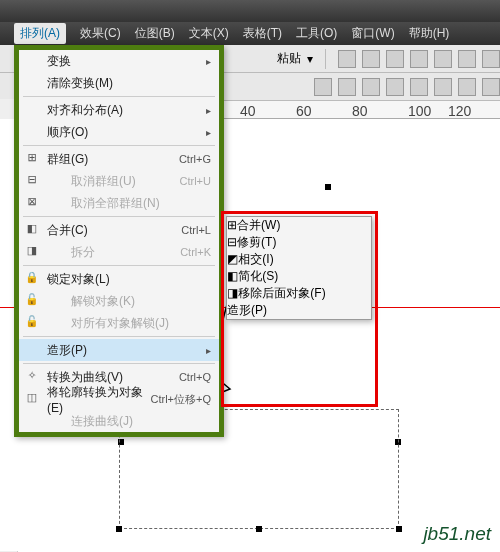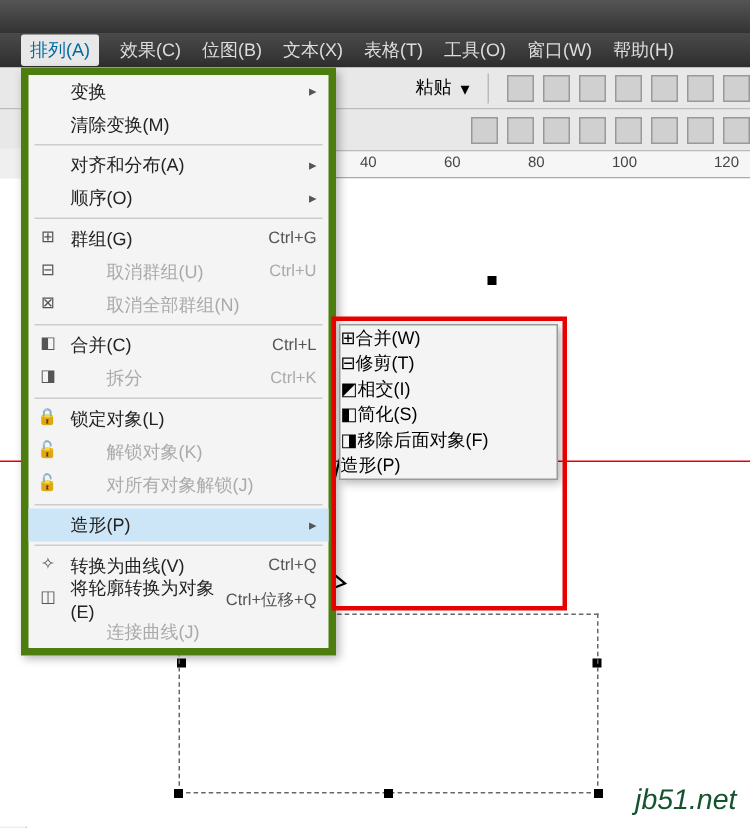--- a/index.html
+++ b/index.html
@@ -4,21 +4,21 @@
 <style>
 * { margin: 0; padding: 0; box-sizing: border-box; font-family: "Microsoft YaHei", SimSun, sans-serif; font-size: 12px; }
 body { width: 500px; height: 552px; background: #fff; overflow: hidden; position: relative; }
 .top-chrome { height: 22px; background: linear-gradient(#555,#333); }
 .menubar { height: 23px; background: linear-gradient(#4a4a4a,#2e2e2e); display: flex; align-items: center; padding-left: 14px; }
 .menubar span { color: #ddd; margin-right: 14px; cursor: default; }
 .menubar span.active { background: #e8e8e8; color: #0369a1; padding: 2px 6px; border-radius: 2px; }
 .toolbar-row { height: 28px; background: #e8e8e8; border-bottom: 1px solid #bbb; display: flex; align-items: center; gap: 6px; padding-left: 20px; }
 .tool-ico { width: 18px; height: 18px; background: #d0d0d0; border: 1px solid #999; }
 .ruler { height: 18px; background: #f6f6f6; border-bottom: 1px solid #aaa; position: relative; }
-.ruler span { position: absolute; font-size: 10px; color: #444; top: 2px; text-align: center; }
+.ruler span { position: absolute; font-size: 14px; color: #444; top: 2px; text-align: center; }
 .canvas-area { position: relative; height: 432px; background: #fff; }
 .red-text { position: absolute; left: 200px; top: 124px; font-size: 26px; color: #e60000; font-weight: 400; letter-spacing: 2px; }
 .red-line { position: absolute; top: 188px; left: 0; right: 0; height: 1px; background: #e60000; }
 .black-sq { width: 6px; height: 6px; background: #000; position: absolute; }
 .sel-rect { position: absolute; border: 1px dashed #666; }
 .star-path { position: absolute; }
 .dropdown { position: absolute; left: 14px; top: 45px; width: 210px; background: #f4f4f4; border: 5px solid #4d7c0f; box-shadow: 2px 2px 6px rgba(0,0,0,.3); }
 .dropdown .row { display: flex; align-items: center; height: 22px; padding: 0 8px 0 4px; cursor: default; }
 .dropdown .row.hl { background: #cde6f7; }
 .dropdown .ico { width: 18px; height: 16px; margin-right: 6px; display: inline-block; font-size: 11px; color: #555; text-align: center; }
@@ -72,21 +72,21 @@
   <div class="tool-ico"></div>
   <div class="tool-ico"></div>
   <div class="tool-ico"></div>
 </div>
 
 <div class="ruler">
   <span style="left:240px">40</span>
   <span style="left:296px">60</span>
   <span style="left:352px">80</span>
   <span style="left:408px">100</span>
-  <span style="left:476px">120</span>
+  <span style="left:448px">120</span>
 </div>
 
 <div class="left-strip"></div>
 
 <div class="canvas-area">
   <div class="red-text">角星的一部分</div>
   <div class="red-line"></div>
 
   <div class="black-sq" style="left:328px;top:100px"></div>
   <div class="black-sq" style="left:325px;top:65px"></div>

